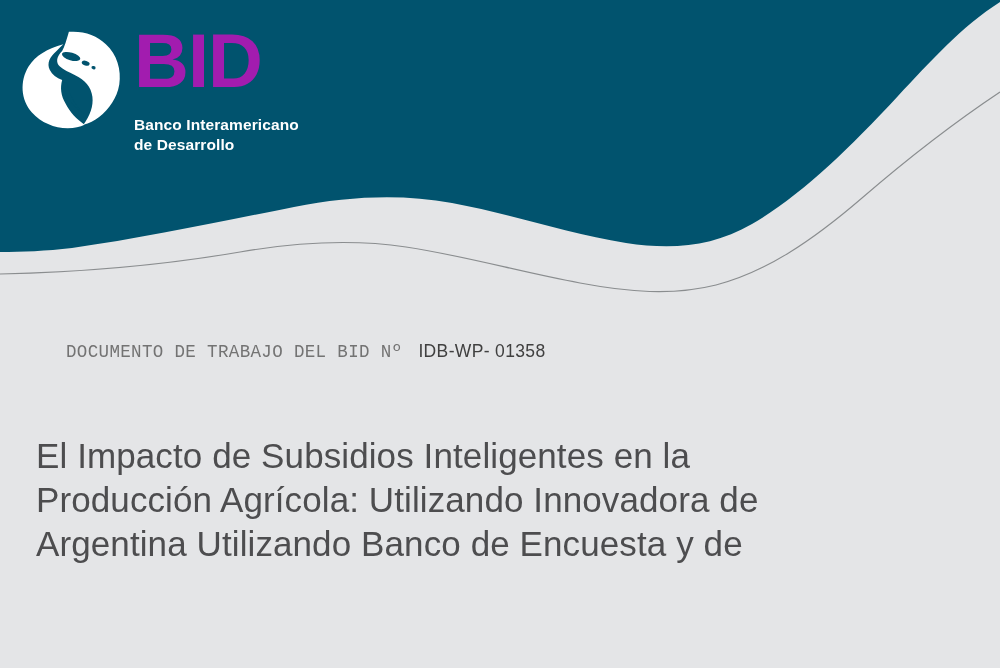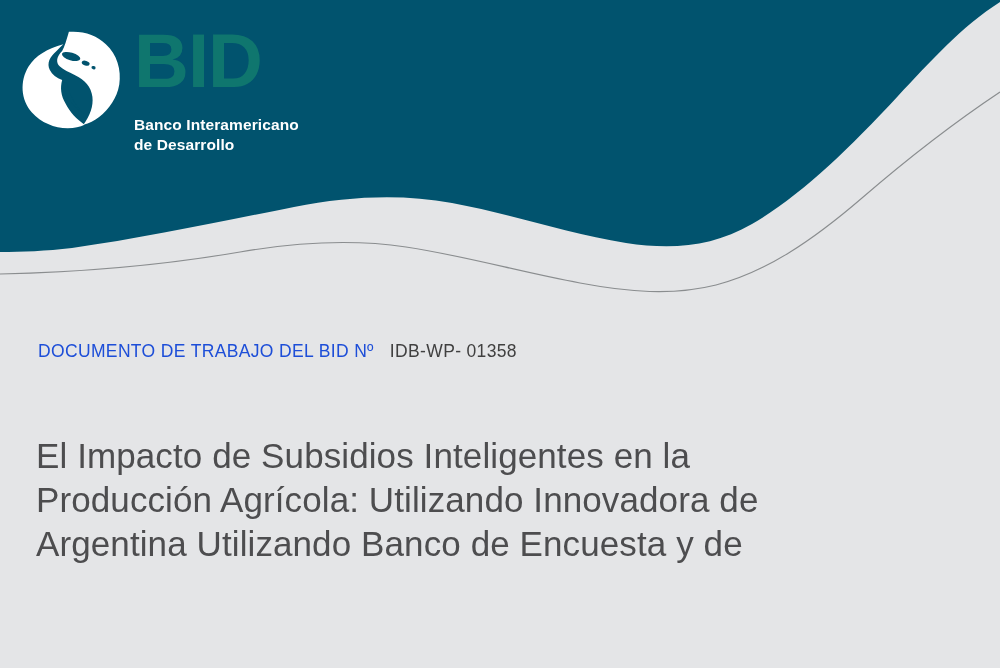--- a/index.html
+++ b/index.html
@@ -47,21 +47,21 @@
     flex: 0 0 auto;
     margin-top: 2px;
   }
   #logo-text-block {
     margin-left: 8px;
     padding-top: 4px;
   }
   #logo-wordmark {
     font-size: 76px;
     font-weight: bold;
-    color: #0f766e;
+    color: #a21caf;
     line-height: 0.92;
     letter-spacing: -1px;
     font-family: "Liberation Sans", sans-serif;
   }
   .logo-tagline-line {
     font-size: 15.5px;
     font-weight: bold;
     color: #ffffff;
     line-height: 1.28;
     letter-spacing: 0.1px;
@@ -76,23 +76,24 @@
     position: absolute;
     top: 341px;
     left: 38px;
     display: flex;
     align-items: baseline;
     white-space: nowrap;
     z-index: 4;
   }
   #doc-number-label {
     font-size: 17.5px;
-    color: #1d4ed8;
+    color: #737373;
     letter-spacing: 0.35px;
-    font-family: Liberation Sans, sans-serif;
+    font-family: Liberation Mono, monospace;
+    margin-left: 28px;
   }
   #doc-number-value {
     font-size: 17.5px;
     color: #404040;
     letter-spacing: 0.35px;
     margin-left: 16px;
     font-family: "Liberation Sans", sans-serif;
   }
 
   

